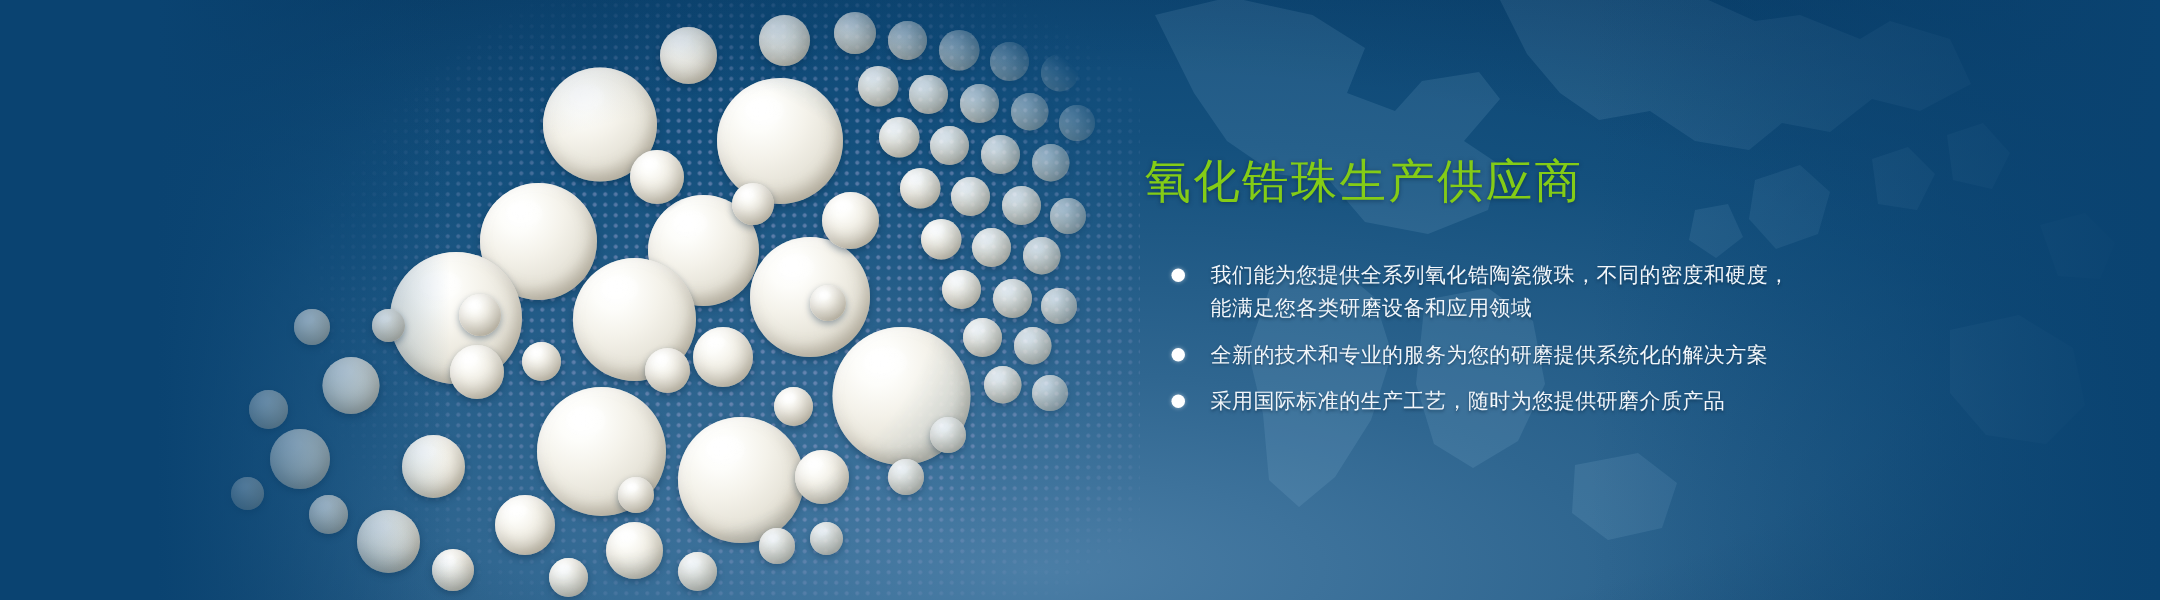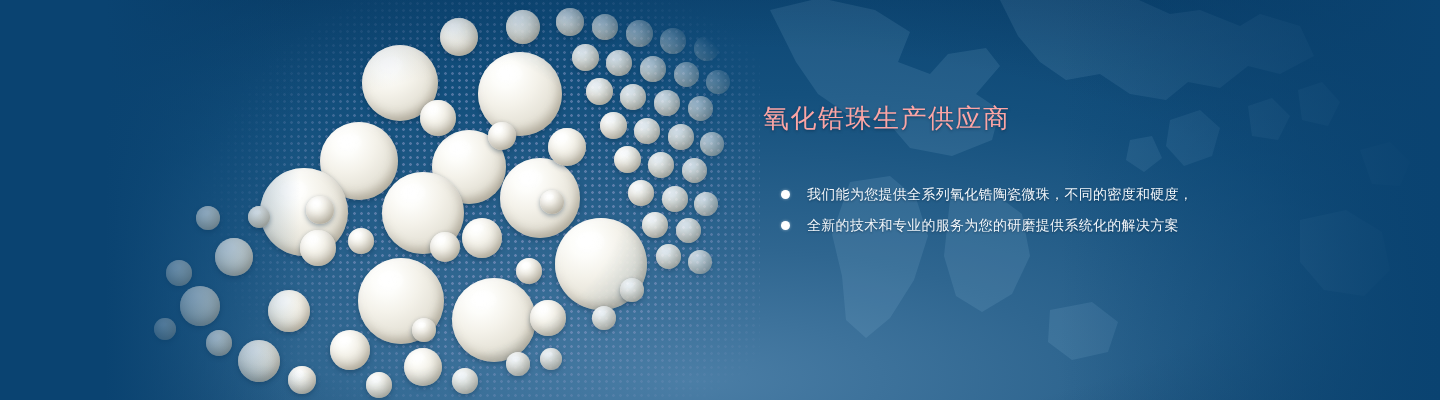--- a/index.html
+++ b/index.html
@@ -63,22 +63,22 @@
   .bead::after{
     content:"";position:absolute;left:22%;top:14%;width:32%;height:24%;
     border-radius:50%;
     background:radial-gradient(ellipse at 40% 40%, rgba(255,255,255,.95) 0%, rgba(255,255,255,.45) 55%, rgba(255,255,255,0) 100%);
     filter:blur(1px);
   }
   .bead.b-sm::after{left:24%;top:16%;width:34%;height:26%;filter:blur(.6px);}
   
   .copy{position:absolute;left:763px;top:104px;width:470px;}
   .title{
-    font-size:26px;line-height:1.1;color:#fca5a5;font-weight:400;
-    letter-spacing:1.5px;margin:0 0 50px 0;
+    font-size:31px;line-height:1.1;color:#84cc16;font-weight:400;
+    letter-spacing:1.5px;margin:0 0 34px 0;
     text-shadow:0 1px 3px rgba(3,32,58,.55);
   }
   .bullets{list-style:none;margin:16px;padding:0;}
   .bullet{
     position:relative;padding-left:28px;margin-bottom:9px;
     font-size:14px;line-height:22px;color:#f2f6fa;letter-spacing:.3px;
     text-shadow:0 1px 2px rgba(3,32,58,.5);
   }
   .dot{
     position:absolute;left:2px;top:7px;width:9px;height:9px;border-radius:50%;
@@ -193,21 +193,26 @@
   <div class="bg-vignette"></div>
   <div class="bg-leftfade"></div>
   <div class="bg-rightfade"></div>
 
   <div class="copy">
     <h1 class="title">氧化锆珠生产供应商</h1>
     <ul class="bullets">
       <li class="bullet">
         <span class="dot"></span>
         <span class="bline">我们能为您提供全系列氧化锆陶瓷微珠，不同的密度和硬度，</span>
+        <span class="bline">能满足您各类研磨设备和应用领域</span>
       </li>
       <li class="bullet">
         <span class="dot"></span>
         <span class="bline">全新的技术和专业的服务为您的研磨提供系统化的解决方案</span>
       </li>
+      <li class="bullet">
+        <span class="dot"></span>
+        <span class="bline">采用国际标准的生产工艺，随时为您提供研磨介质产品</span>
+      </li>
     </ul>
   </div>
 
 </div>
 
 </body></html>

